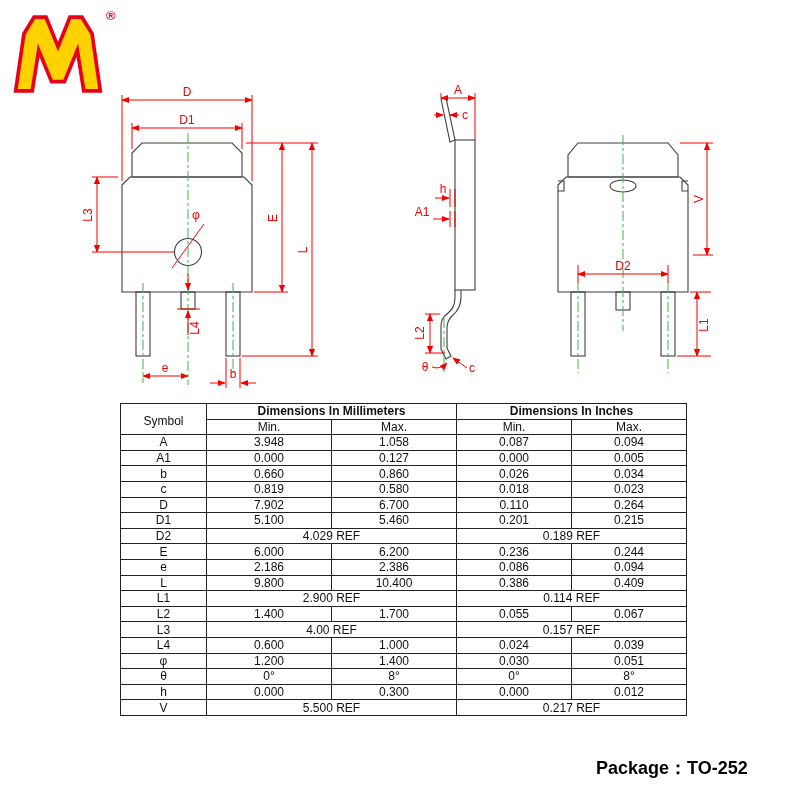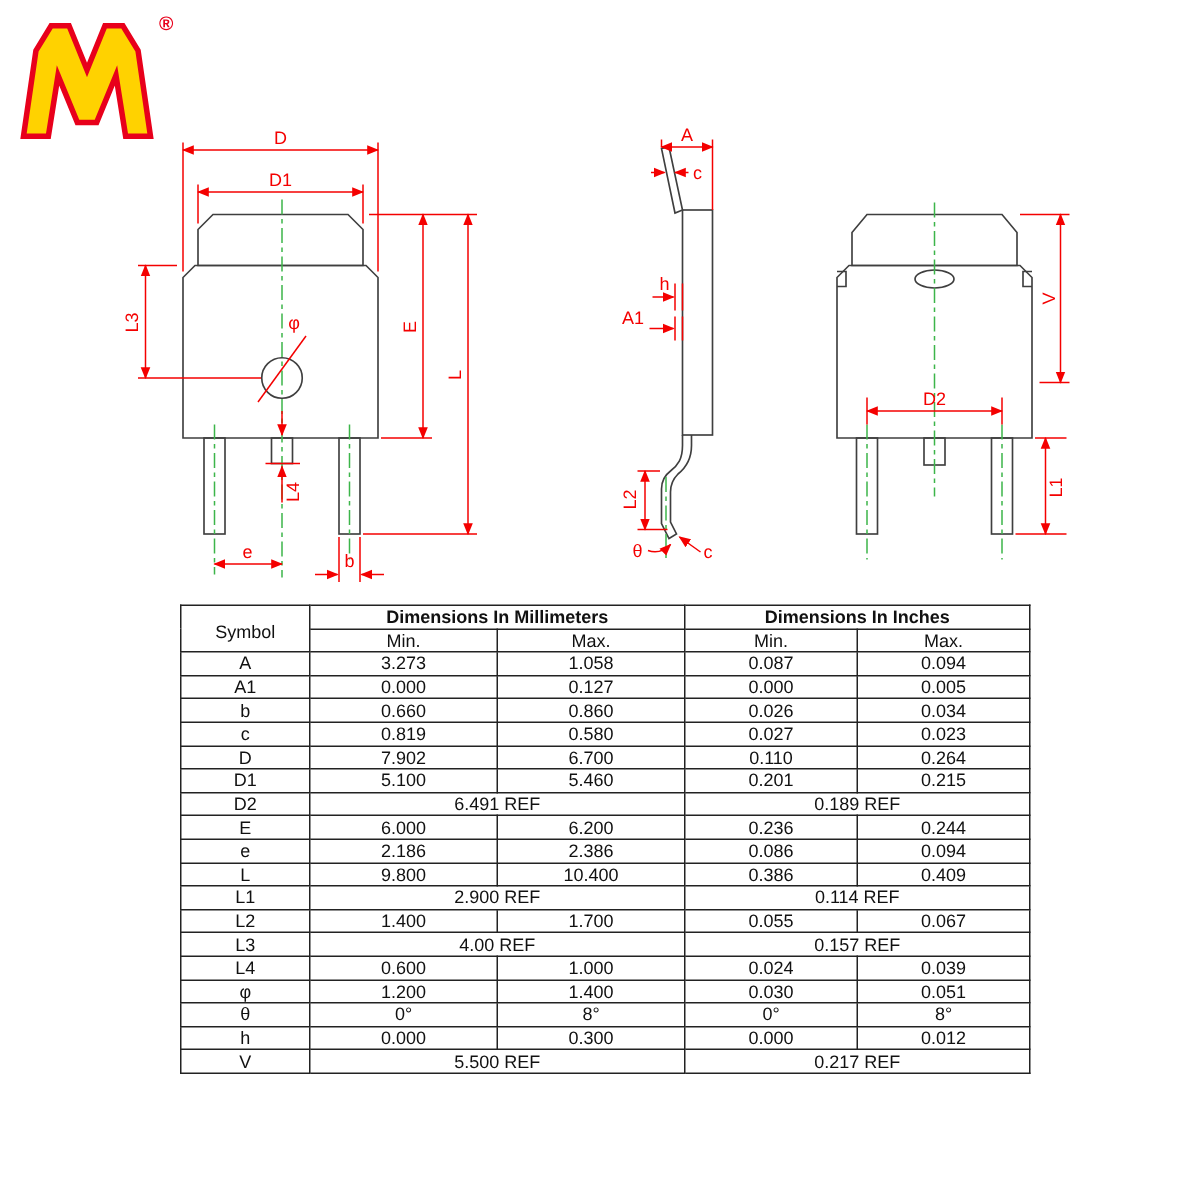--- a/index.html
+++ b/index.html
@@ -229,21 +229,21 @@
       <tr>
         <th>Min.</th>
         <th>Max.</th>
         <th>Min.</th>
         <th>Max.</th>
       </tr>
     </thead>
     <tbody>
       <tr>
         <td>A</td>
-        <td>3.273</td>
+        <td>3.948</td>
         <td>1.058</td>
         <td>0.087</td>
         <td>0.094</td>
       </tr>
       <tr>
         <td>A1</td>
         <td>0.000</td>
         <td>0.127</td>
         <td>0.000</td>
         <td>0.005</td>
@@ -252,40 +252,40 @@
         <td>b</td>
         <td>0.660</td>
         <td>0.860</td>
         <td>0.026</td>
         <td>0.034</td>
       </tr>
       <tr>
         <td>c</td>
         <td>0.819</td>
         <td>0.580</td>
-        <td>0.027</td>
+        <td>0.018</td>
         <td>0.023</td>
       </tr>
       <tr>
         <td>D</td>
         <td>7.902</td>
         <td>6.700</td>
         <td>0.110</td>
         <td>0.264</td>
       </tr>
       <tr>
         <td>D1</td>
         <td>5.100</td>
         <td>5.460</td>
         <td>0.201</td>
         <td>0.215</td>
       </tr>
       <tr>
         <td>D2</td>
-        <td colspan="2">6.491 REF</td>
+        <td colspan="2">4.029 REF</td>
         <td colspan="2">0.189 REF</td>
       </tr>
       <tr>
         <td>E</td>
         <td>6.000</td>
         <td>6.200</td>
         <td>0.236</td>
         <td>0.244</td>
       </tr>
       <tr>
@@ -348,14 +348,15 @@
         <td>0.012</td>
       </tr>
       <tr>
         <td>V</td>
         <td colspan="2">5.500 REF</td>
         <td colspan="2">0.217 REF</td>
       </tr>
     </tbody>
   </table>
 
+  <div id="footer">Package：TO-252</div>
 
 </div>
 
 </body></html>

